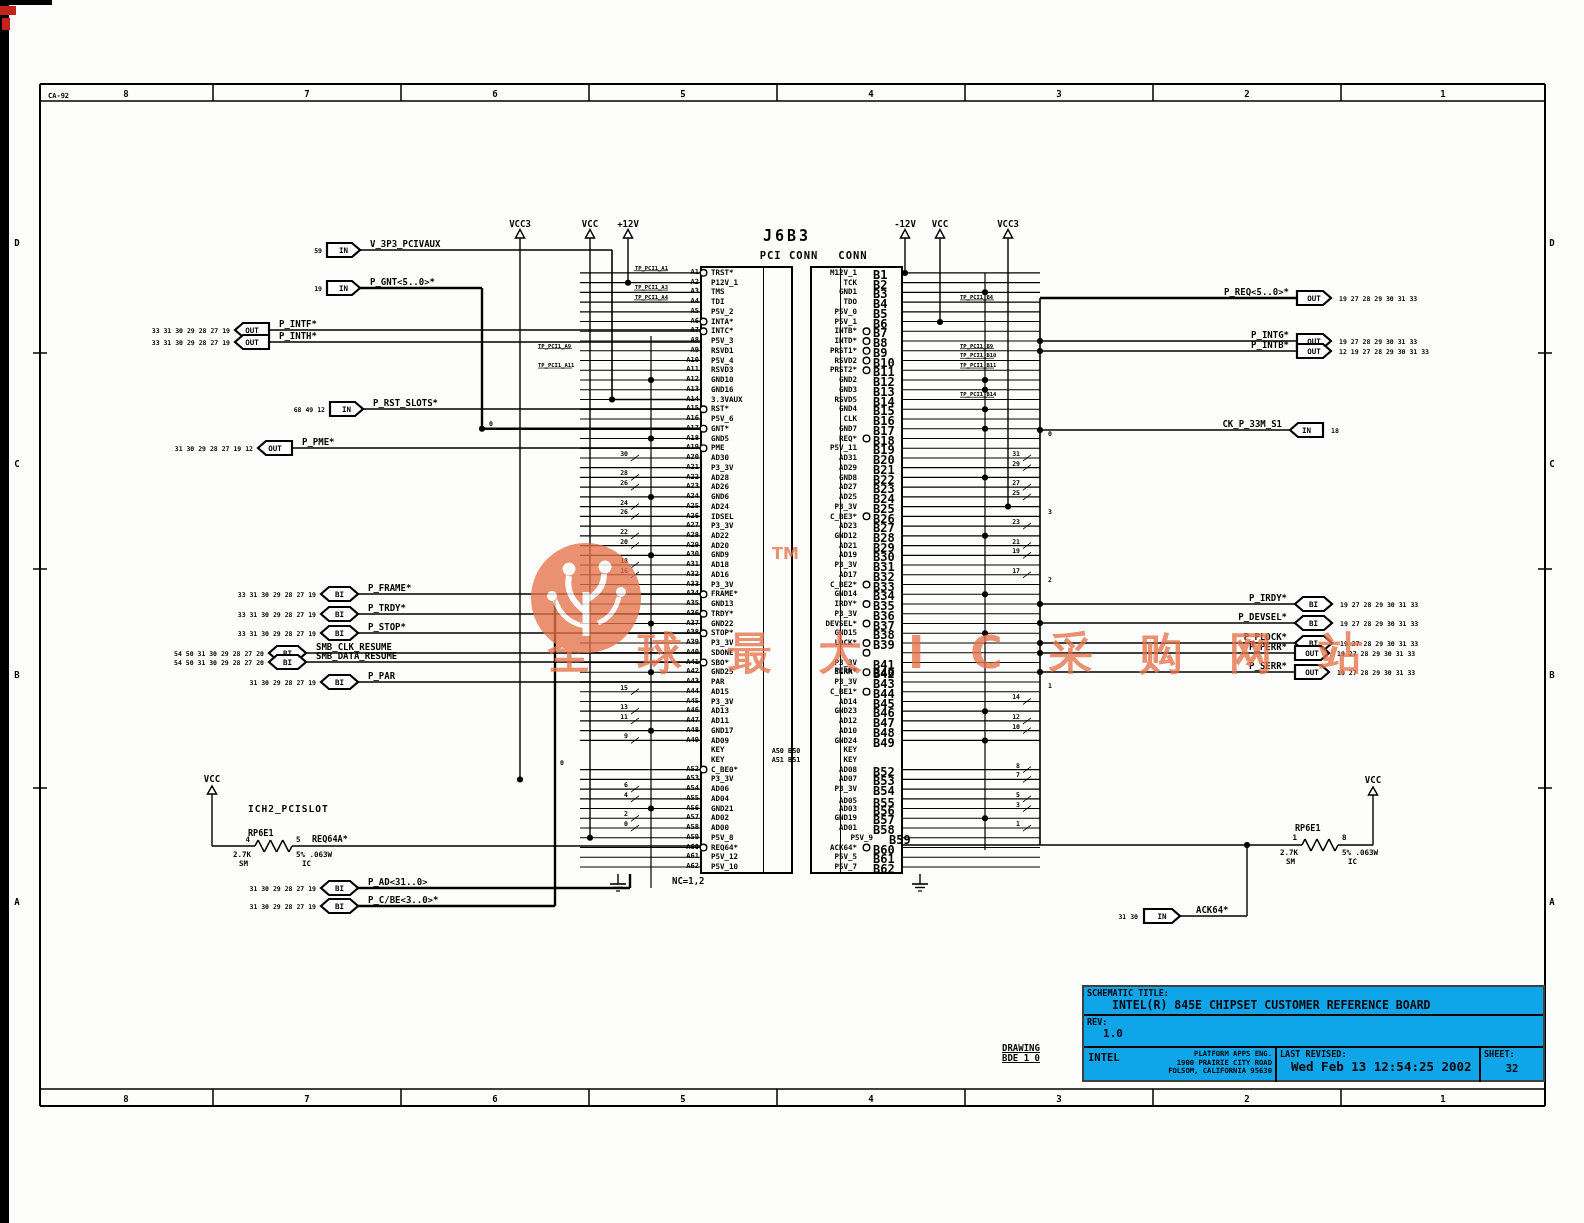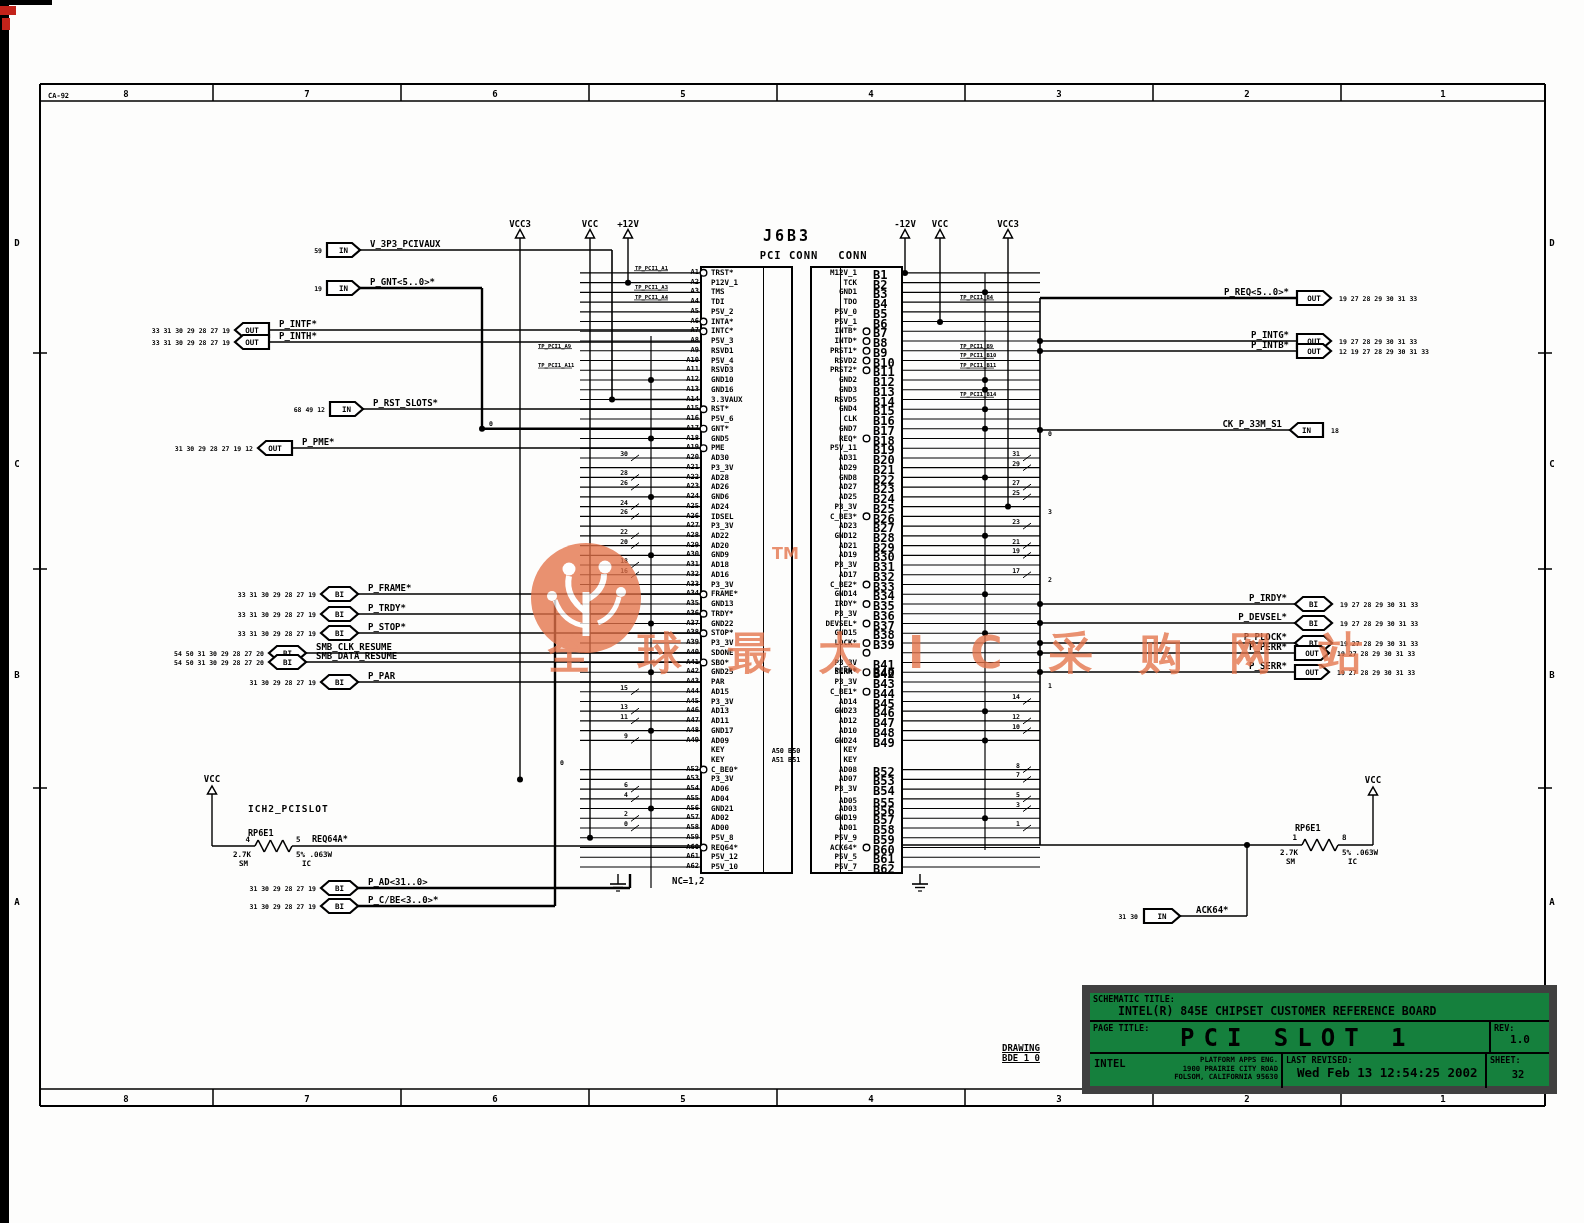--- a/index.html
+++ b/index.html
@@ -15,21 +15,21 @@
   .pinL{position:absolute;left:-33px;width:30px;text-align:right;font-size:7px;}
   .nmL{position:absolute;left:9px;}
   .nmR{position:absolute;right:44px;}
   .pinR{position:absolute;left:61px;font-size:12px;}
   #cadnote{position:absolute;left:284px;top:938px;z-index:4;}
   .cn-h{font:bold 13.5px "DejaVu Sans Mono",monospace;letter-spacing:1px;margin-bottom:6px;}
   .cn-l{font:bold 9px "DejaVu Sans Mono",monospace;text-decoration:underline;line-height:9.5px;}
   #drawingtag{position:absolute;left:988px;top:1043px;width:66px;text-align:center;z-index:4;}
   #drawingtag div{font:bold 9px "DejaVu Sans Mono",monospace;text-decoration:underline;line-height:10px;}
   #titleblock{position:absolute;left:1082px;top:985px;width:459px;height:93px;
-              border:8px solid #404040;z-index:6;background:#15803d;}
+              border:2px solid #404040;z-index:6;background:#0ea5e9;}
   .tb-lbl{font:bold 8.5px "DejaVu Sans Mono",monospace;padding:1px 0 0 3px;}
   .tb-r1{height:27px;border-bottom:2px solid #000;}
   .tb-r1 .tb-main{font:bold 11.5px "DejaVu Sans Mono",monospace;padding-left:28px;}
   .tb-r2{height:30px;border-bottom:2px solid #000;display:flex;}
   .tb-page{flex:1;border-right:2px solid #000;position:relative;}
   .tb-pagetitle{position:absolute;left:90px;top:2px;font:bold 24px "DejaVu Sans Mono",monospace;letter-spacing:9px;}
   .tb-rev{width:58px;}
   .tb-rev .tb-val{font:bold 11px "DejaVu Sans Mono",monospace;text-align:center;}
   .tb-r3{height:34px;display:flex;}
   .tb-co{width:191px;border-right:2px solid #000;position:relative;}
@@ -1068,21 +1068,21 @@
         <span class="pinR">B56</span>
       </div>
       <div class="crow" style="top: 545.44px;">
         <span class="nmR">GND19</span>
         <span class="pinR">B57</span>
       </div>
       <div class="crow" style="top: 555.18px;">
         <span class="nmR">AD01</span>
         <span class="pinR">B58</span>
       </div>
-      <div class="crow" style="top: 564.92px;">
+      <div class="crow" style="top: 564.92px; margin-left: 16px;">
         <span class="nmR">P5V_9</span>
         <span class="pinR">B59</span>
       </div>
       <div class="crow" style="top: 574.66px;">
         <span class="nmR">ACK64*</span>
         <span class="pinR">B60</span>
       </div>
       <div class="crow" style="top: 584.4px;">
         <span class="nmR">P5V_5</span>
         <span class="pinR">B61</span>
@@ -1098,24 +1098,20 @@
     <div>DRAWING</div>
     <div>BDE_1_0</div>
   </div>
 
   <div id="titleblock">
     <div class="tb-r1">
       <div class="tb-lbl">SCHEMATIC TITLE:</div>
       <div class="tb-main">INTEL(R) 845E CHIPSET CUSTOMER REFERENCE BOARD</div>
     </div>
     <div class="tb-r2">
-      <div class="tb-page">
-        <div class="tb-lbl">PAGE TITLE:</div>
-        <div class="tb-pagetitle">PCI SLOT 1</div>
-      </div>
       <div class="tb-rev">
         <div class="tb-lbl">REV:</div>
         <div class="tb-val">1.0</div>
       </div>
     </div>
     <div class="tb-r3">
       <div class="tb-co">
         <div class="tb-company">INTEL</div>
         <div class="tb-addr">
           <div>PLATFORM APPS ENG.</div>

